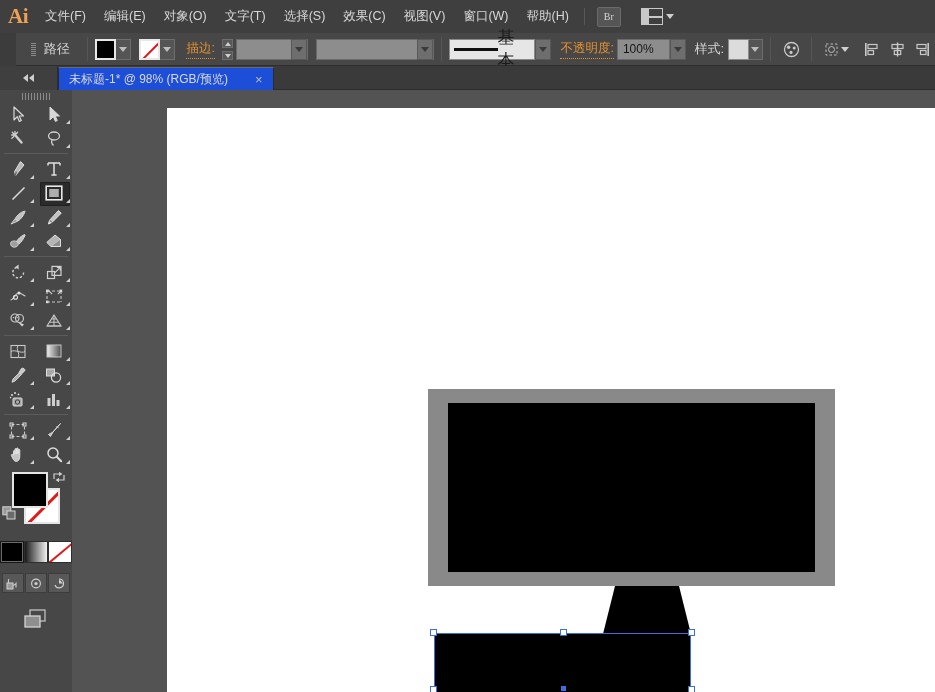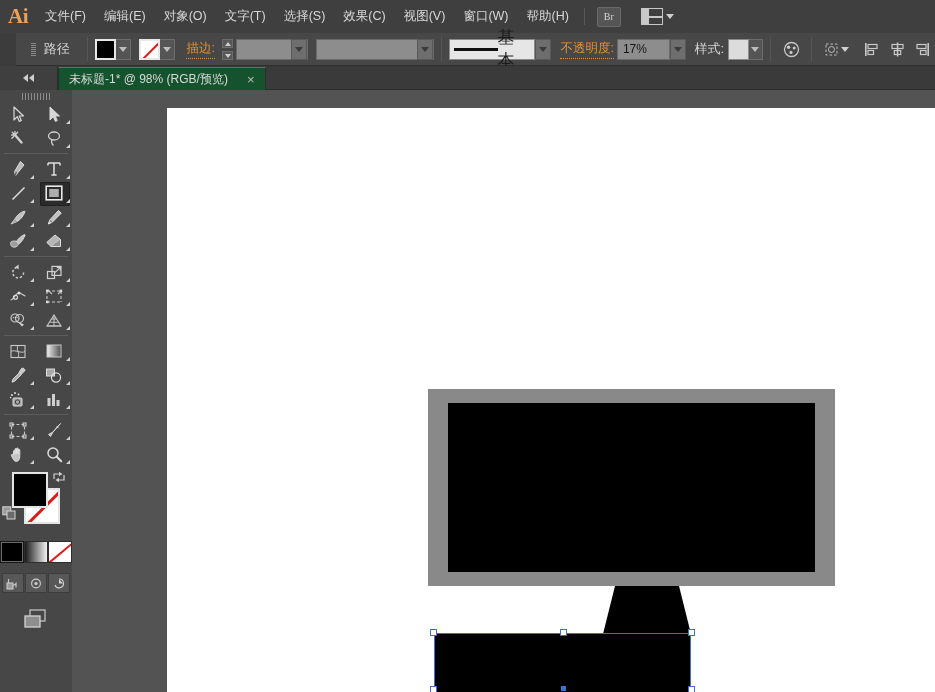--- a/index.html
+++ b/index.html
@@ -152,23 +152,23 @@
     width: 58px; height: 24px; background: #3f3f3f;
     display: flex; align-items: center; justify-content: center;
     border-right: 1px solid #2c2c2c;
   }
   .dchev { display: flex; gap: 1px; }
   .dchev span {
     width: 0; height: 0; border-top: 4px solid transparent;
     border-bottom: 4px solid transparent; border-right: 5px solid #cfcfcf;
   }
   .doc-tab {
-    height: 23px; background: #14532d; border-top: 1px solid #6a6a6a;
+    height: 23px; background: #1d4ed8; border-top: 1px solid #6a6a6a;
     border-right: 1px solid #2c2c2c; border-left: 1px solid #2c2c2c;
-    display: flex; align-items: center; padding: 0 11px 0 10px; gap: 19px;
+    display: flex; align-items: center; padding: 0 11px 0 10px; gap: 27px;
   }
   .doc-tab-title { color: #d9d9d9; font-size: 12px; white-space: nowrap; }
   .tab-close { color: #bcbcbc; font-size: 13px; line-height: 1; }
   .tabbar-rest { flex: 1; height: 23px; background: #3a3a3a;
                  border-bottom: 1px solid #2c2c2c; }
 
   
   .toolpanel {
     position: absolute; left: 0; top: 90px; width: 72px; height: 602px;
     background: #474747;
@@ -364,21 +364,21 @@
     <div class="brush-field">
       <div class="brush-line"></div>
       <div class="brush-txt">基本</div>
     </div>
     <div class="field-drop" style="height:21px">
         <i></i>
       </div>
 
     <div style="width:10px"></div>
     <div class="cb-orange">不透明度:</div>
-    <div class="opa-field">17%</div>
+    <div class="opa-field">100%</div>
     <div class="field-drop" style="height:21px">
         <i></i>
       </div>
 
     <div style="width:9px"></div>
     <div class="cb-label" style="padding:0 4px 0 0">样式:</div>
     <div class="style-swatch"></div>
     <div class="mini-drop">
         <i></i>
       </div>

